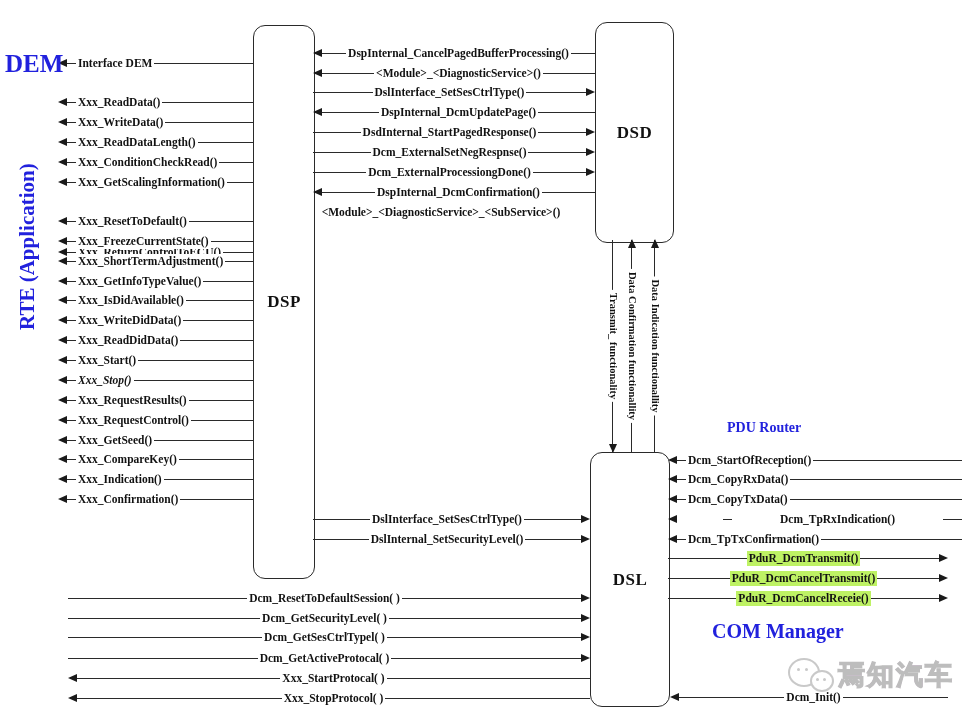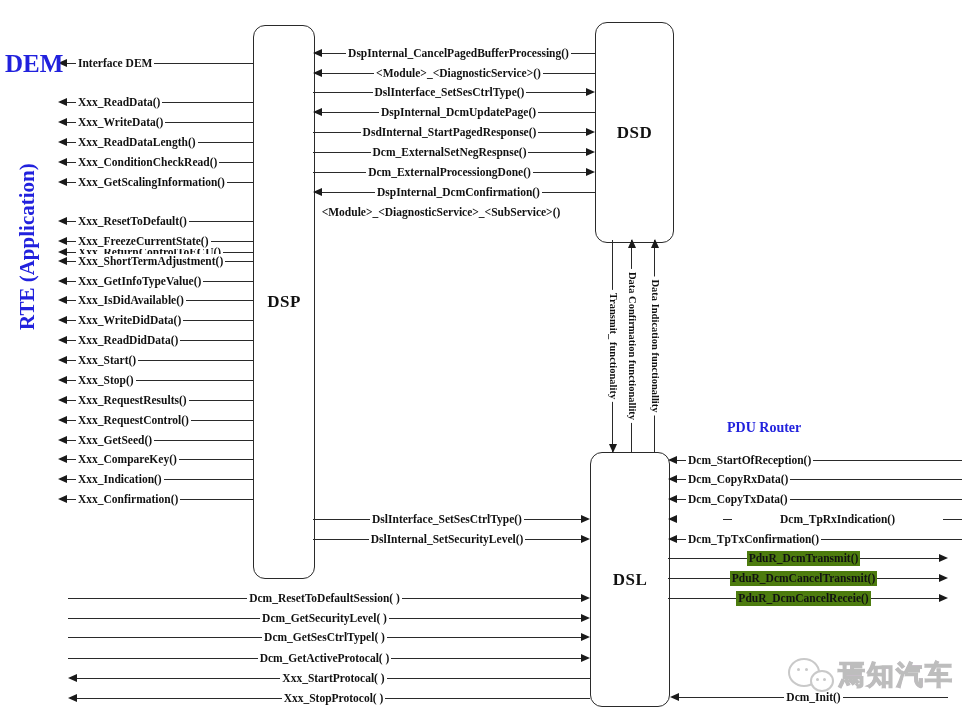--- a/index.html
+++ b/index.html
@@ -17,21 +17,21 @@
   .blue-label{position:absolute;color:#2121dd;font-weight:bold;z-index:4;white-space:nowrap;}
   
   .row{position:absolute;height:16px;display:flex;align-items:center;z-index:3;}
   .seg{height:0;border-top:1.4px solid #2a2a2a;}
   .seg.grow{flex:1 1 auto;min-width:2px;}
   .seg.fixed{flex:0 0 9px;}
   .lbl{
     flex:0 0 auto;font-weight:bold;font-size:11.5px;color:#111;white-space:nowrap;
     padding:0 2px;background:#fff;line-height:15px;
   }
-  .lbl.hl{background:#4d7c0f;}
+  .lbl.hl{background:#bef264;}
   .ah{flex:0 0 auto;width:0;height:0;}
   .ah.left{border-top:4px solid transparent;border-bottom:4px solid transparent;border-right:9px solid #1a1a1a;}
   .ah.right{border-top:4px solid transparent;border-bottom:4px solid transparent;border-left:9px solid #1a1a1a;}
   
   .vrow{position:absolute;width:14px;z-index:3;}
   .vline{position:absolute;left:6px;top:0;bottom:0;width:1.4px;background:#2a2a2a;}
   .vah{position:absolute;left:2.5px;width:0;height:0;}
   .vah.up{top:-1px;border-left:4px solid transparent;border-right:4px solid transparent;border-bottom:9px solid #1a1a1a;}
   .vah.down{bottom:-1px;border-left:4px solid transparent;border-right:4px solid transparent;border-top:9px solid #1a1a1a;}
   .vlbl{
@@ -70,20 +70,21 @@
   <div class="box" style="left:595px;top:22px;width:77px;height:219px;">
     <span class="box-label">DSD</span>
   </div>
   <div class="box" style="left:590px;top:452px;width:78px;height:253px;">
     <span class="box-label">DSL</span>
   </div>
 
   <div class="blue-label" style="left:5px;top:50px;font-size:25px;">DEM</div>
   <div class="rte">RTE (Application)</div>
   <div class="blue-label" style="left:727px;top:420px;font-size:14px;">PDU Router</div>
+  <div class="blue-label" style="left:712px;top:620px;font-size:20px;">COM Manager</div>
 
   <div id="rows-host">
       <div class="row" style="left: 58px; top: 55px; width: 195px;">
         <span class="ah left"></span>
         <span class="seg fixed"></span>
         <span class="lbl">Interface DEM</span>
         <span class="seg grow"></span>
       </div>
       <div class="row" style="left: 58px; top: 94px; width: 195px; text-align: right;">
         <span class="ah left"></span>
@@ -162,21 +163,21 @@
         <span class="seg fixed"></span>
         <span class="lbl">Xxx_ReadDidData()</span>
         <span class="seg grow"></span>
       </div>
       <div class="row" style="left: 58px; top: 352px; width: 195px;">
         <span class="ah left"></span>
         <span class="seg fixed"></span>
         <span class="lbl">Xxx_Start()</span>
         <span class="seg grow"></span>
       </div>
-      <div class="row" style="left: 58px; top: 372px; width: 195px;">
+      <div class="row" style="left: 58px; top: 372px; width: 195px; font-style: italic;">
         <span class="ah left"></span>
         <span class="seg fixed"></span>
         <span class="lbl">Xxx_Stop()</span>
         <span class="seg grow"></span>
       </div>
       <div class="row" style="left: 58px; top: 392px; width: 195px;">
         <span class="ah left"></span>
         <span class="seg fixed"></span>
         <span class="lbl">Xxx_RequestResults()</span>
         <span class="seg grow"></span>

